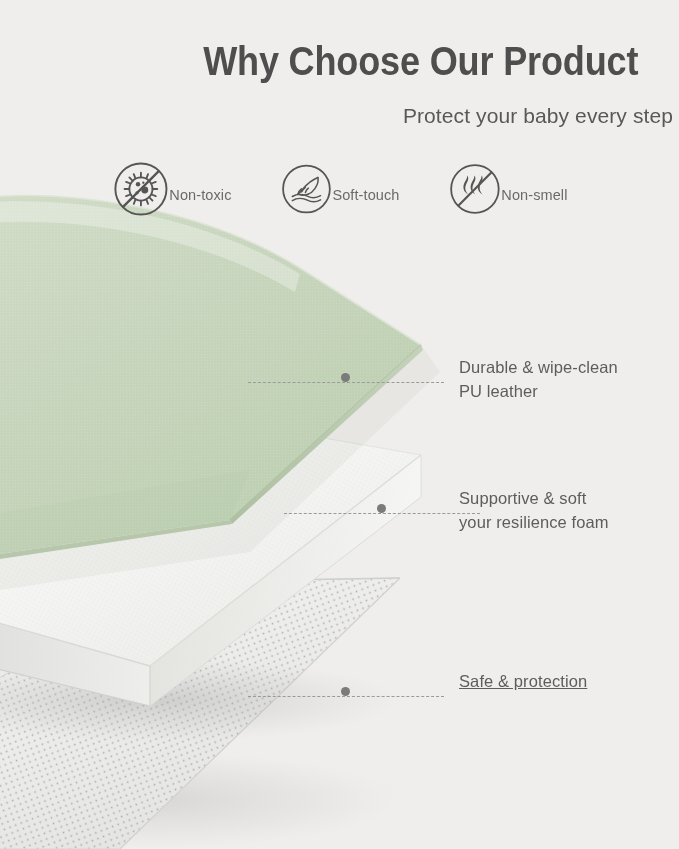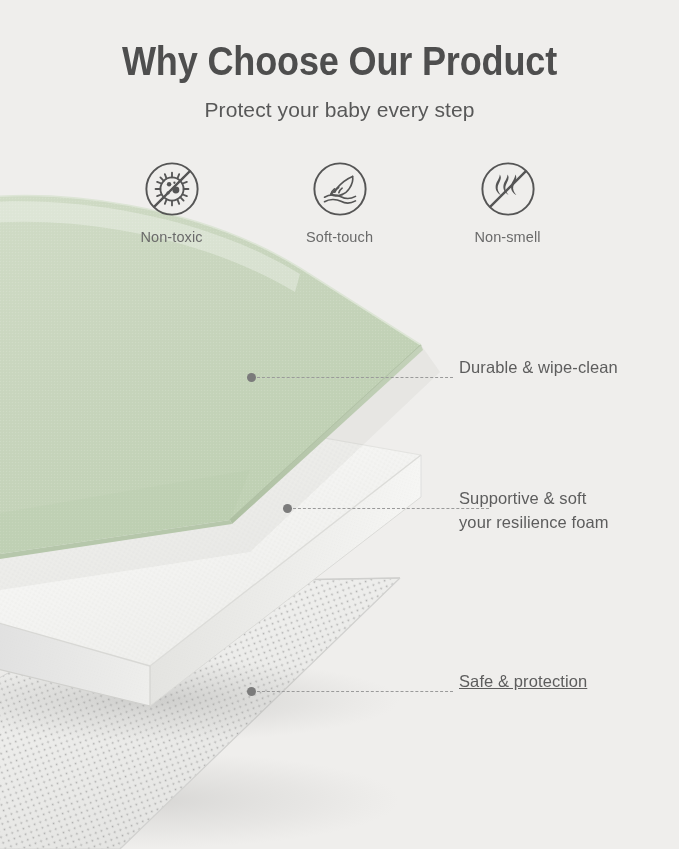--- a/index.html
+++ b/index.html
@@ -23,36 +23,36 @@
     background: #efeeec;
     overflow: hidden;
   }
 
   
   .header {
     position: absolute;
     left: 0;
     top: 0;
     width: 679px;
-    text-align: center;
+    text-align: right;
     z-index: 40;
   }
   .page-title {
     margin: 0;
     padding-top: 40px;
     font-family: "Liberation Sans Narrow", "Liberation Sans", sans-serif;
     font-size: 41px;
     font-weight: 700;
     letter-spacing: -0.2px;
     color: #4e4e4e;
     transform: scaleX(0.88);
     line-height: 1.05;
   }
   .page-subtitle {
-    margin: 0;
+    margin: 6px;
     padding-top: 15px;
     font-size: 21px;
     font-weight: 400;
     color: #585858;
     letter-spacing: 0.1px;
   }
 
   
   .features {
     position: absolute;
@@ -60,21 +60,21 @@
     left: 0;
     width: 679px;
     display: flex;
     justify-content: center;
     gap: 48px;
     z-index: 40;
   }
   .feature {
     width: 120px;
     display: flex;
-    flex-direction: column;
+    flex-direction: row;
     align-items: center;
   }
   .feature-icon {
     width: 58px;
     height: 58px;
     display: block;
   }
   .feature-label {
     margin-top: 11px;
     font-size: 14.5px;
@@ -98,20 +98,21 @@
     position: absolute;
     inset: 0;
     z-index: 50;
     pointer-events: none;
   }
   .callout {
     position: absolute;
     pointer-events: auto;
     display: flex;
     align-items: center;
+    flex-direction: column;
   }
   .callout-dot {
     width: 9px;
     height: 9px;
     border-radius: 50%;
     background: #7b7b7b;
     flex: 0 0 auto;
   }
   .callout-line {
     height: 0;
@@ -372,20 +373,21 @@
     </div>
   </div>
 
   <div class="callouts">
 
     <div class="callout" id="callout-0">
       <span class="callout-dot"></span>
       <span class="callout-line"></span>
       <span class="callout-text">
         <span>Durable &amp; wipe-clean</span>
+        <span>PU leather</span>
       </span>
     </div>
 
     <div class="callout" id="callout-1">
       <span class="callout-dot"></span>
       <span class="callout-line"></span>
       <span class="callout-text">
         <span>Supportive &amp; soft</span>
         <span>your resilience foam</span>
       </span>

